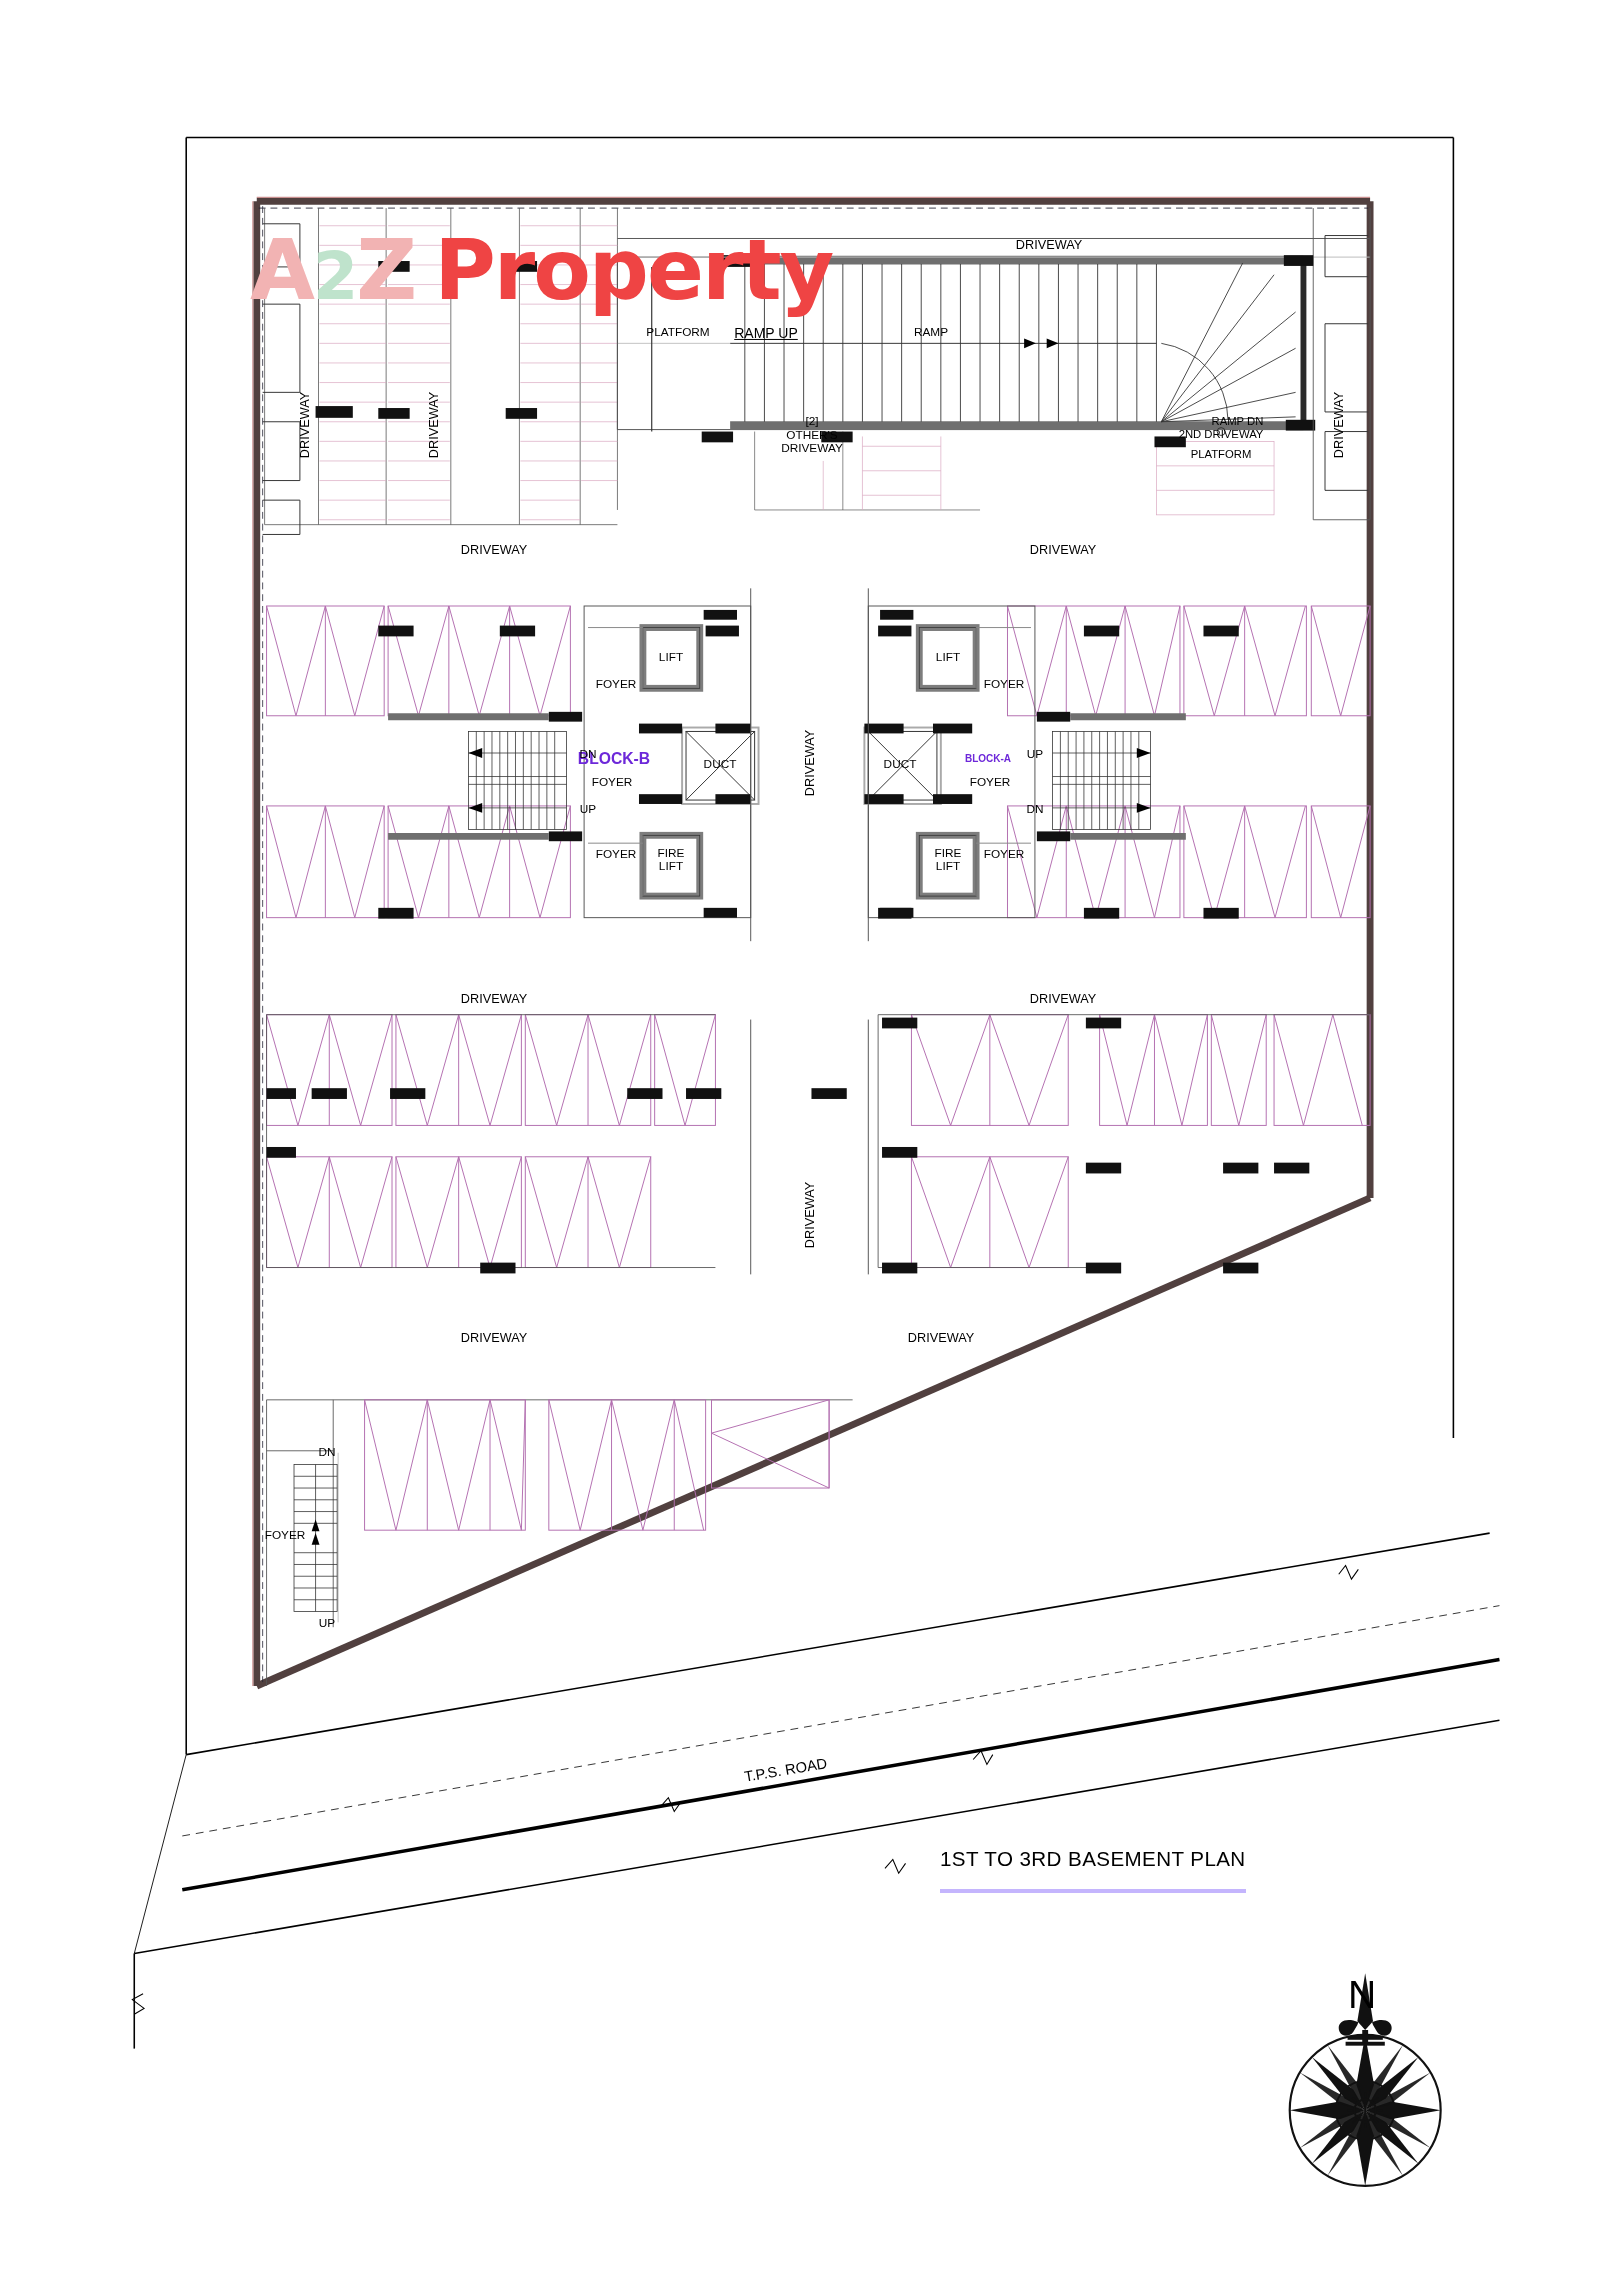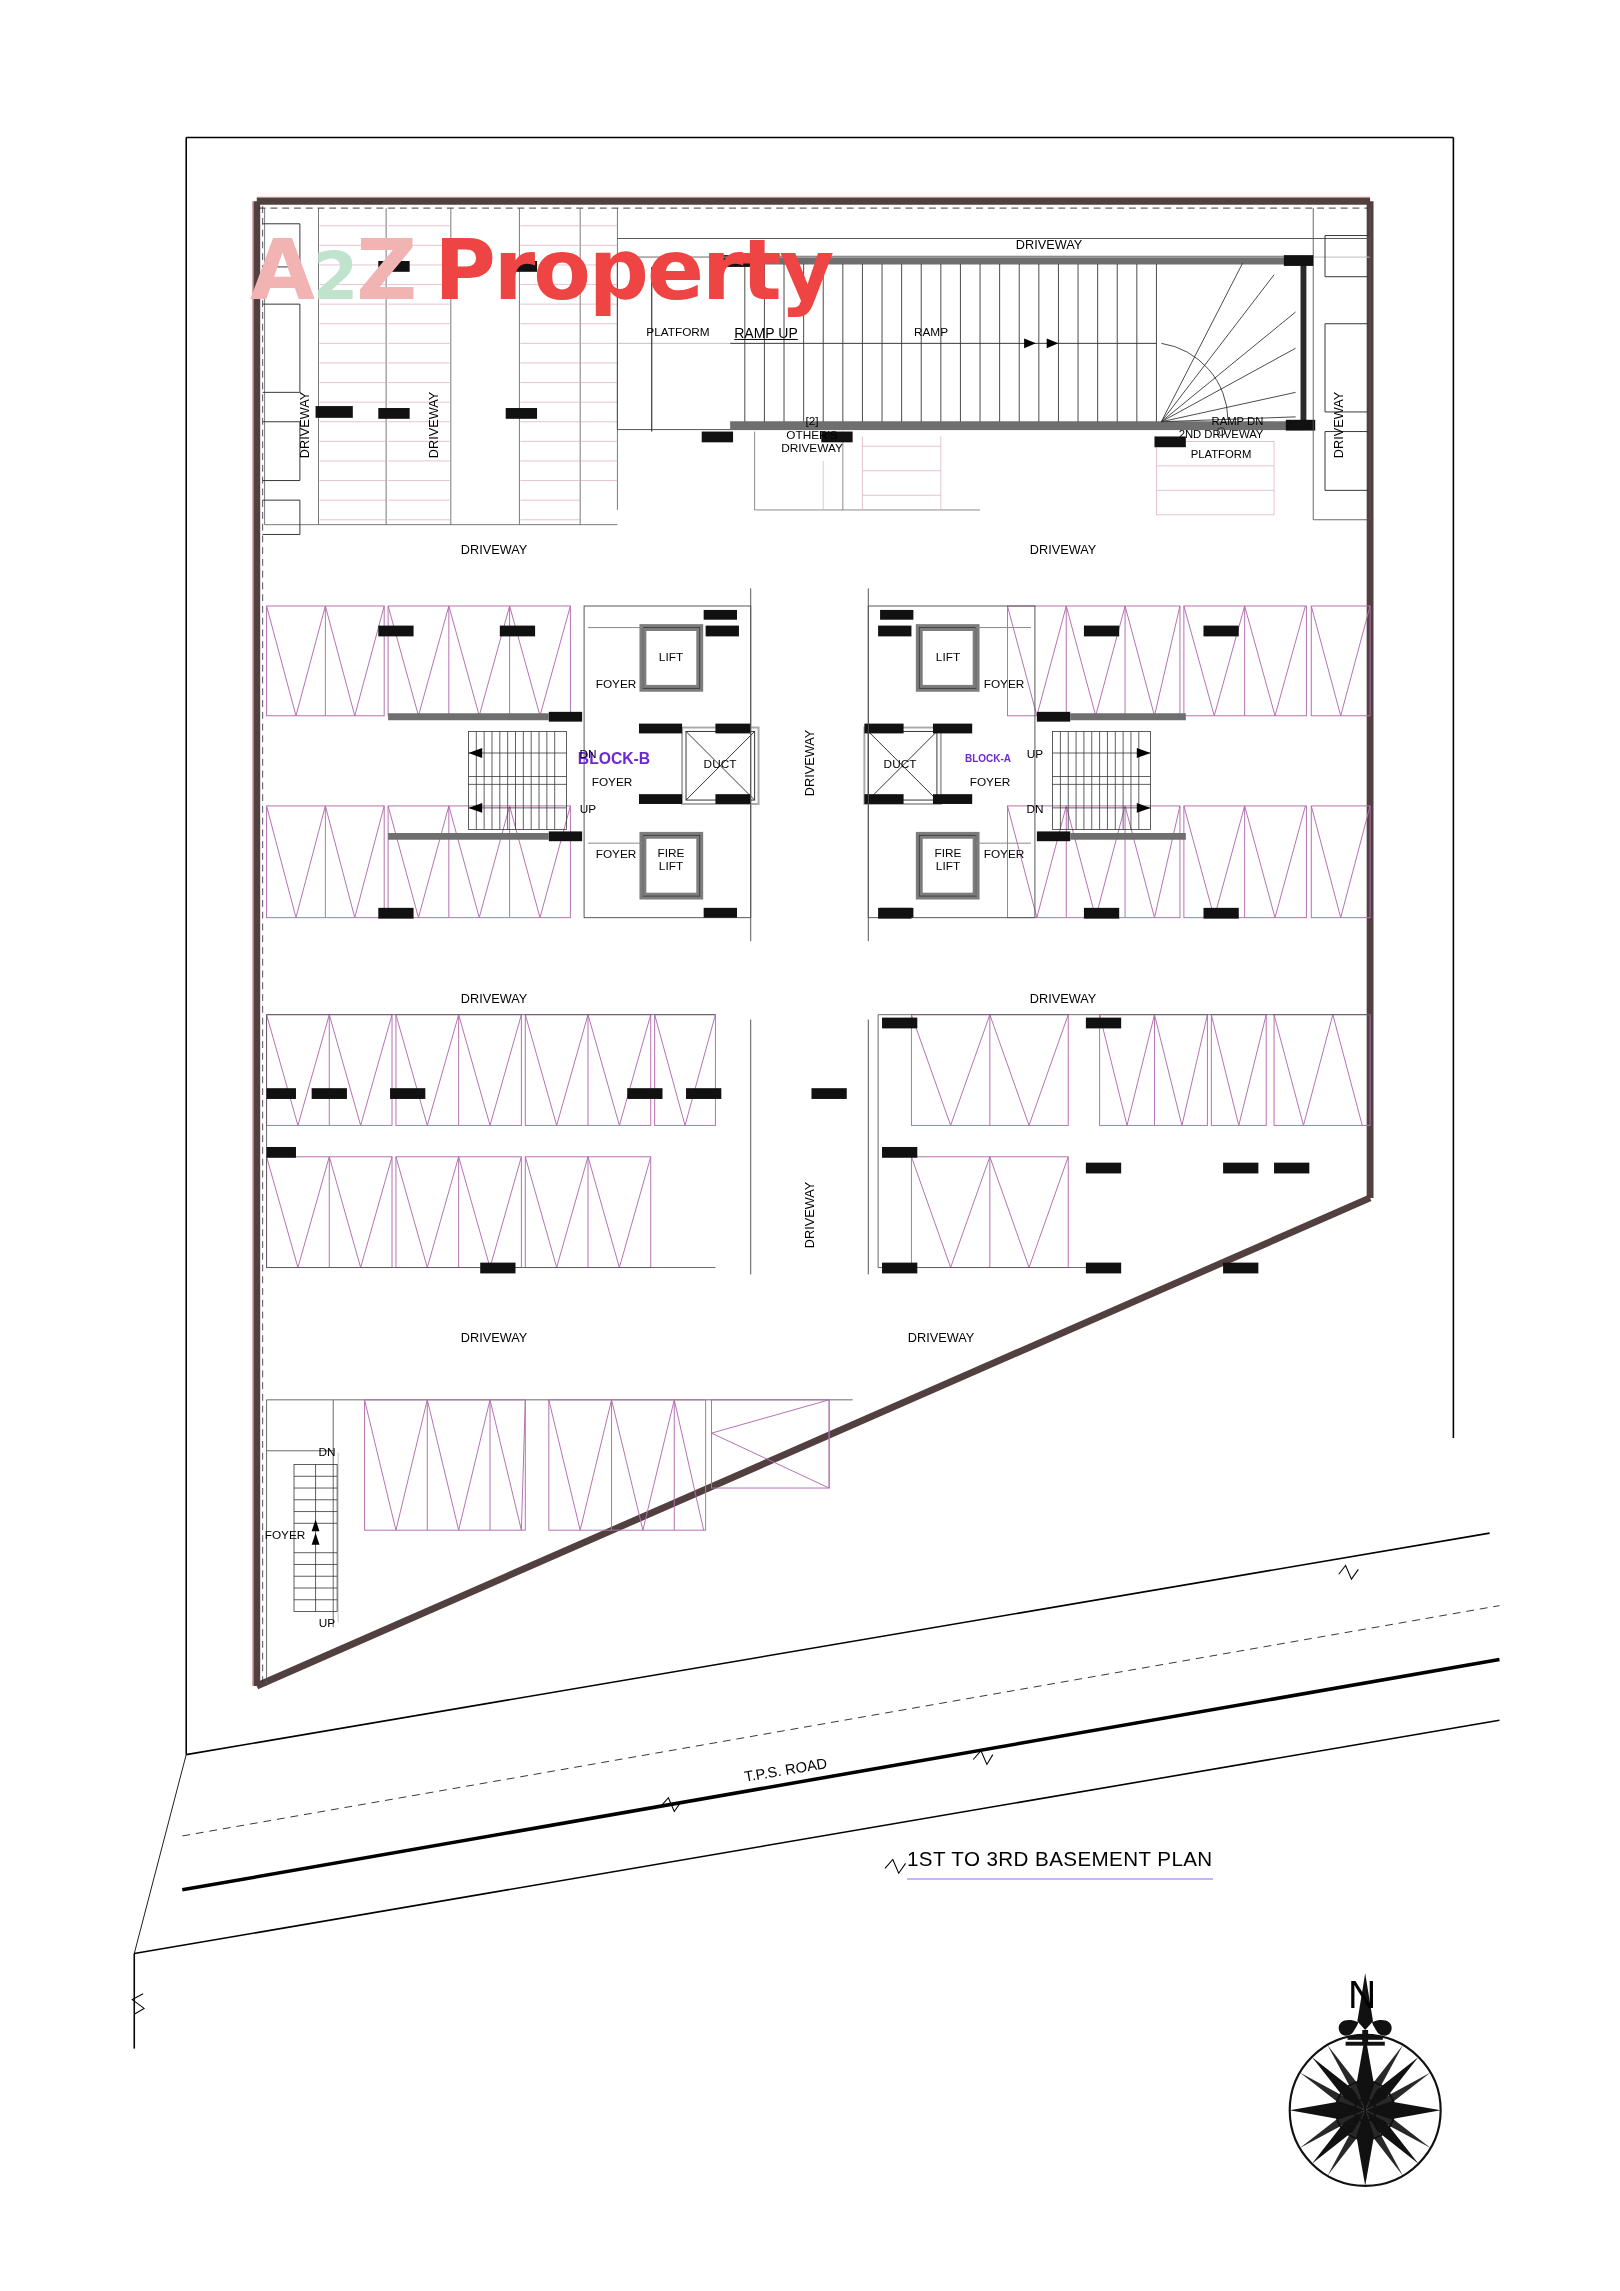--- a/index.html
+++ b/index.html
@@ -5,21 +5,21 @@
   html,body{margin:0;padding:0;background:#fff;}
   body{width:1620px;height:2292px;position:relative;overflow:hidden;
        font-family:"Liberation Sans", sans-serif;color:#000;}
   #sheet{position:absolute;inset:0;}
   svg{position:absolute;top:0;left:0;width:1620px;height:2292px;}
   .lbl{position:absolute;font-family:"Liberation Sans",sans-serif;
        color:#000;white-space:nowrap;line-height:1.15;}
   .lbl.c{transform:translate(-50%,-50%);}
   .vert{transform:translate(-50%,-50%) rotate(-90deg);}
   .red{color:#6d28d9;font-weight:bold;}
-  .title{font-size:20.6px;letter-spacing:0.4px;border-bottom:2px solid #c4b5fd;padding-bottom:7px;}
+  .title{font-size:20.6px;letter-spacing:0.4px;border-bottom:4px solid #c4b5fd;padding-bottom:18px;margin-left:33px;}
   .wm-a2z{position:absolute;font-size:84px;font-weight:bold;letter-spacing:-2px;
           font-family:"DejaVu Sans",sans-serif;}
   .wm-url{position:absolute;font-size:56px;color:#e9e9ec;font-weight:400;
           font-family:"Liberation Sans",sans-serif;letter-spacing:-1px;}
   .northN{position:absolute;font-size:39px;}
 </style>
 </head>
 <body>
 
 <div id="sheet">

